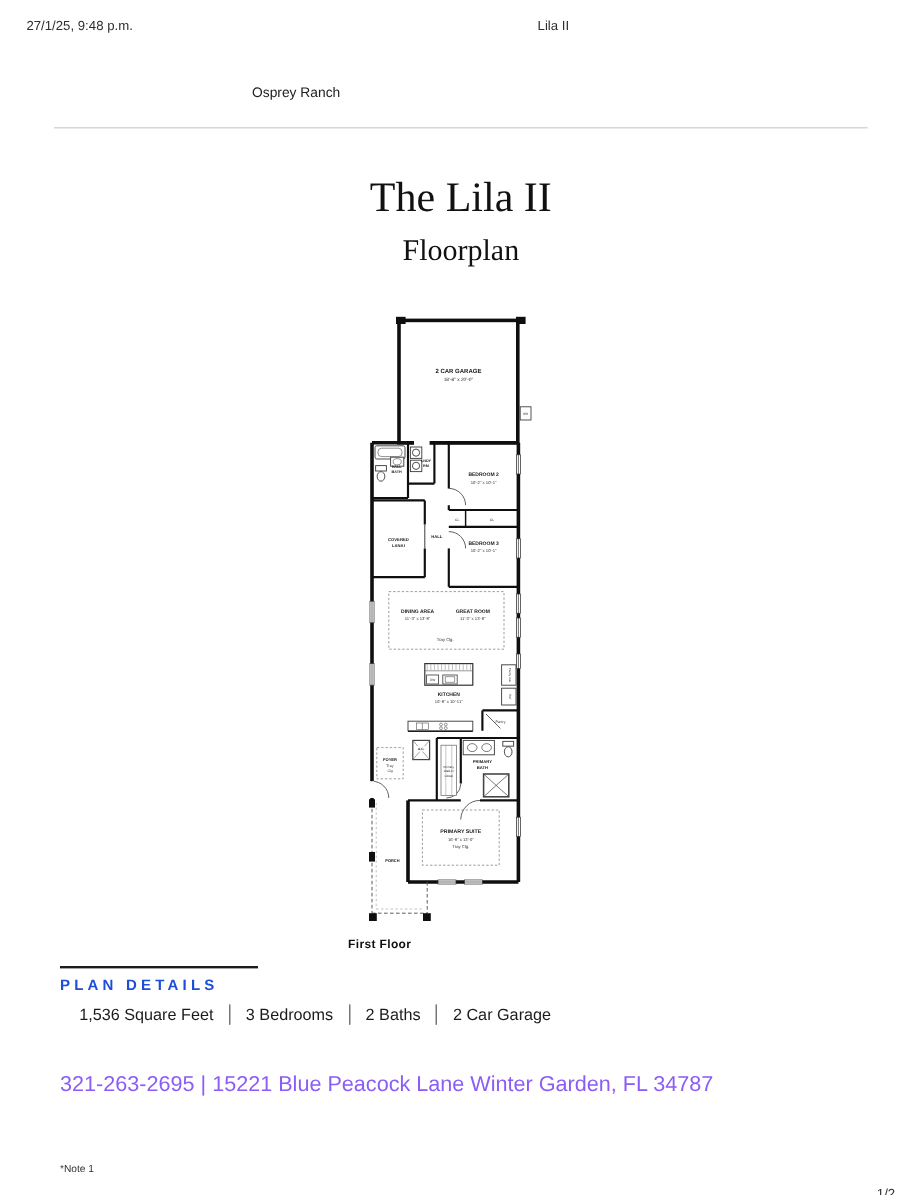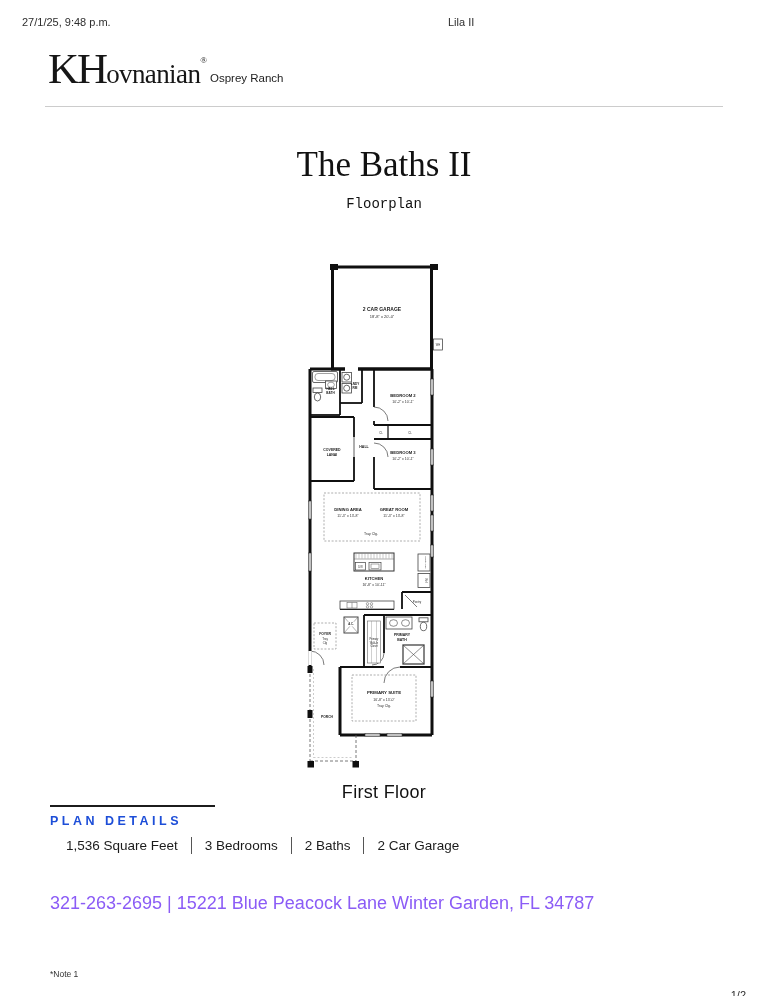--- a/index.html
+++ b/index.html
@@ -18,27 +18,27 @@
   .logo-reg  { font-size:9px; vertical-align:20px; letter-spacing:0; }
   .logo-line2 { font-family:"Liberation Serif",serif; font-size:20px; text-align:right;
                 padding-right:10px; margin-top:-4px; letter-spacing:0.5px; }
   .community { position:absolute; left:210px; top:61px; font-size:11.5px; color:#222; }
   .top-rule  { position:absolute; left:45px; top:95px; width:678px; height:1px; background:#cccccc; }
 
   
   .hero-title { position:absolute; top:134px; left:0; width:100%; text-align:center;
                 font-family:"Liberation Serif",serif; font-size:35px; color:#111; }
   .hero-sub   { position:absolute; top:185px; left:0; width:100%; text-align:center;
-                font-family:Liberation Mono, monospace; font-size:14px; color:#111; }
+                font-family:Liberation Serif, serif; font-size:25px; color:#111; }
 
   
   .plan-wrap { position:absolute; left:290px; top:246px; width:188px; height:528px; }
   .plan-wrap svg { display:block; width:188px; height:528px; font-family:"Liberation Sans",sans-serif; }
-  .floor-caption { position:absolute; top:771px; left:290px; width:188px; text-align:center;
-                   font-weight:normal; font-size:18px; letter-spacing:0.3px; color:#111; }
+  .floor-caption { position:absolute; top:771px; left:290px; width:188px; text-align:left;
+                   font-weight:bold; font-size:10px; letter-spacing:0.3px; color:#111; }
 
   
   .pd-rule    { position:absolute; left:50px; top:794px; width:165px; height:2px; background:#1c1c1c; }
   .pd-heading { position:absolute; left:50px; top:803px; font-size:12.5px; font-weight:bold; letter-spacing:3.5px; color:#1d4ed8; }
   .pd-row  { position:absolute; left:66px; top:826px; display:flex; align-items:center; gap:13px; font-size:13.5px; color:#1b1b1b; }
   .pd-sep  { width:1px; height:17px; background:#555; }
 
   
   .contact  { position:absolute; left:50px; top:882px; font-size:18px; color:#8b5cf6; }
   .note     { position:absolute; left:50px; top:958px; font-size:8.5px; color:#333; }
@@ -51,26 +51,25 @@
 </style>
 </head>
 <body>
 
 <div class="page">
 
   <div class="print-dt">27/1/25, 9:48 p.m.</div>
   <div class="print-title">Lila II</div>
 
   <div class="logo">
-    <div class="logo-line1"><span class="logo-kh">K</span><span class="logo-kh">H</span><span class="logo-rest">ovnanian</span><span class="logo-reg">®</span></div>
   </div>
   <div class="community">Osprey Ranch</div>
   <div class="top-rule"></div>
 
-  <div class="hero-title">The Baths II</div>
+  <div class="hero-title">The Lila II</div>
   <div class="hero-sub">Floorplan</div>
 
   <div class="plan-wrap">
   <svg viewBox="0 0 188 528" xmlns="http://www.w3.org/2000/svg">
 
     <g class="walls" stroke-width="3">
       <rect x="42.5" y="10" width="99" height="102"></rect>
       <path d="M20,112 H142"></path>
       <path d="M20,112 V410"></path>
       <path d="M142,112 V478"></path>

